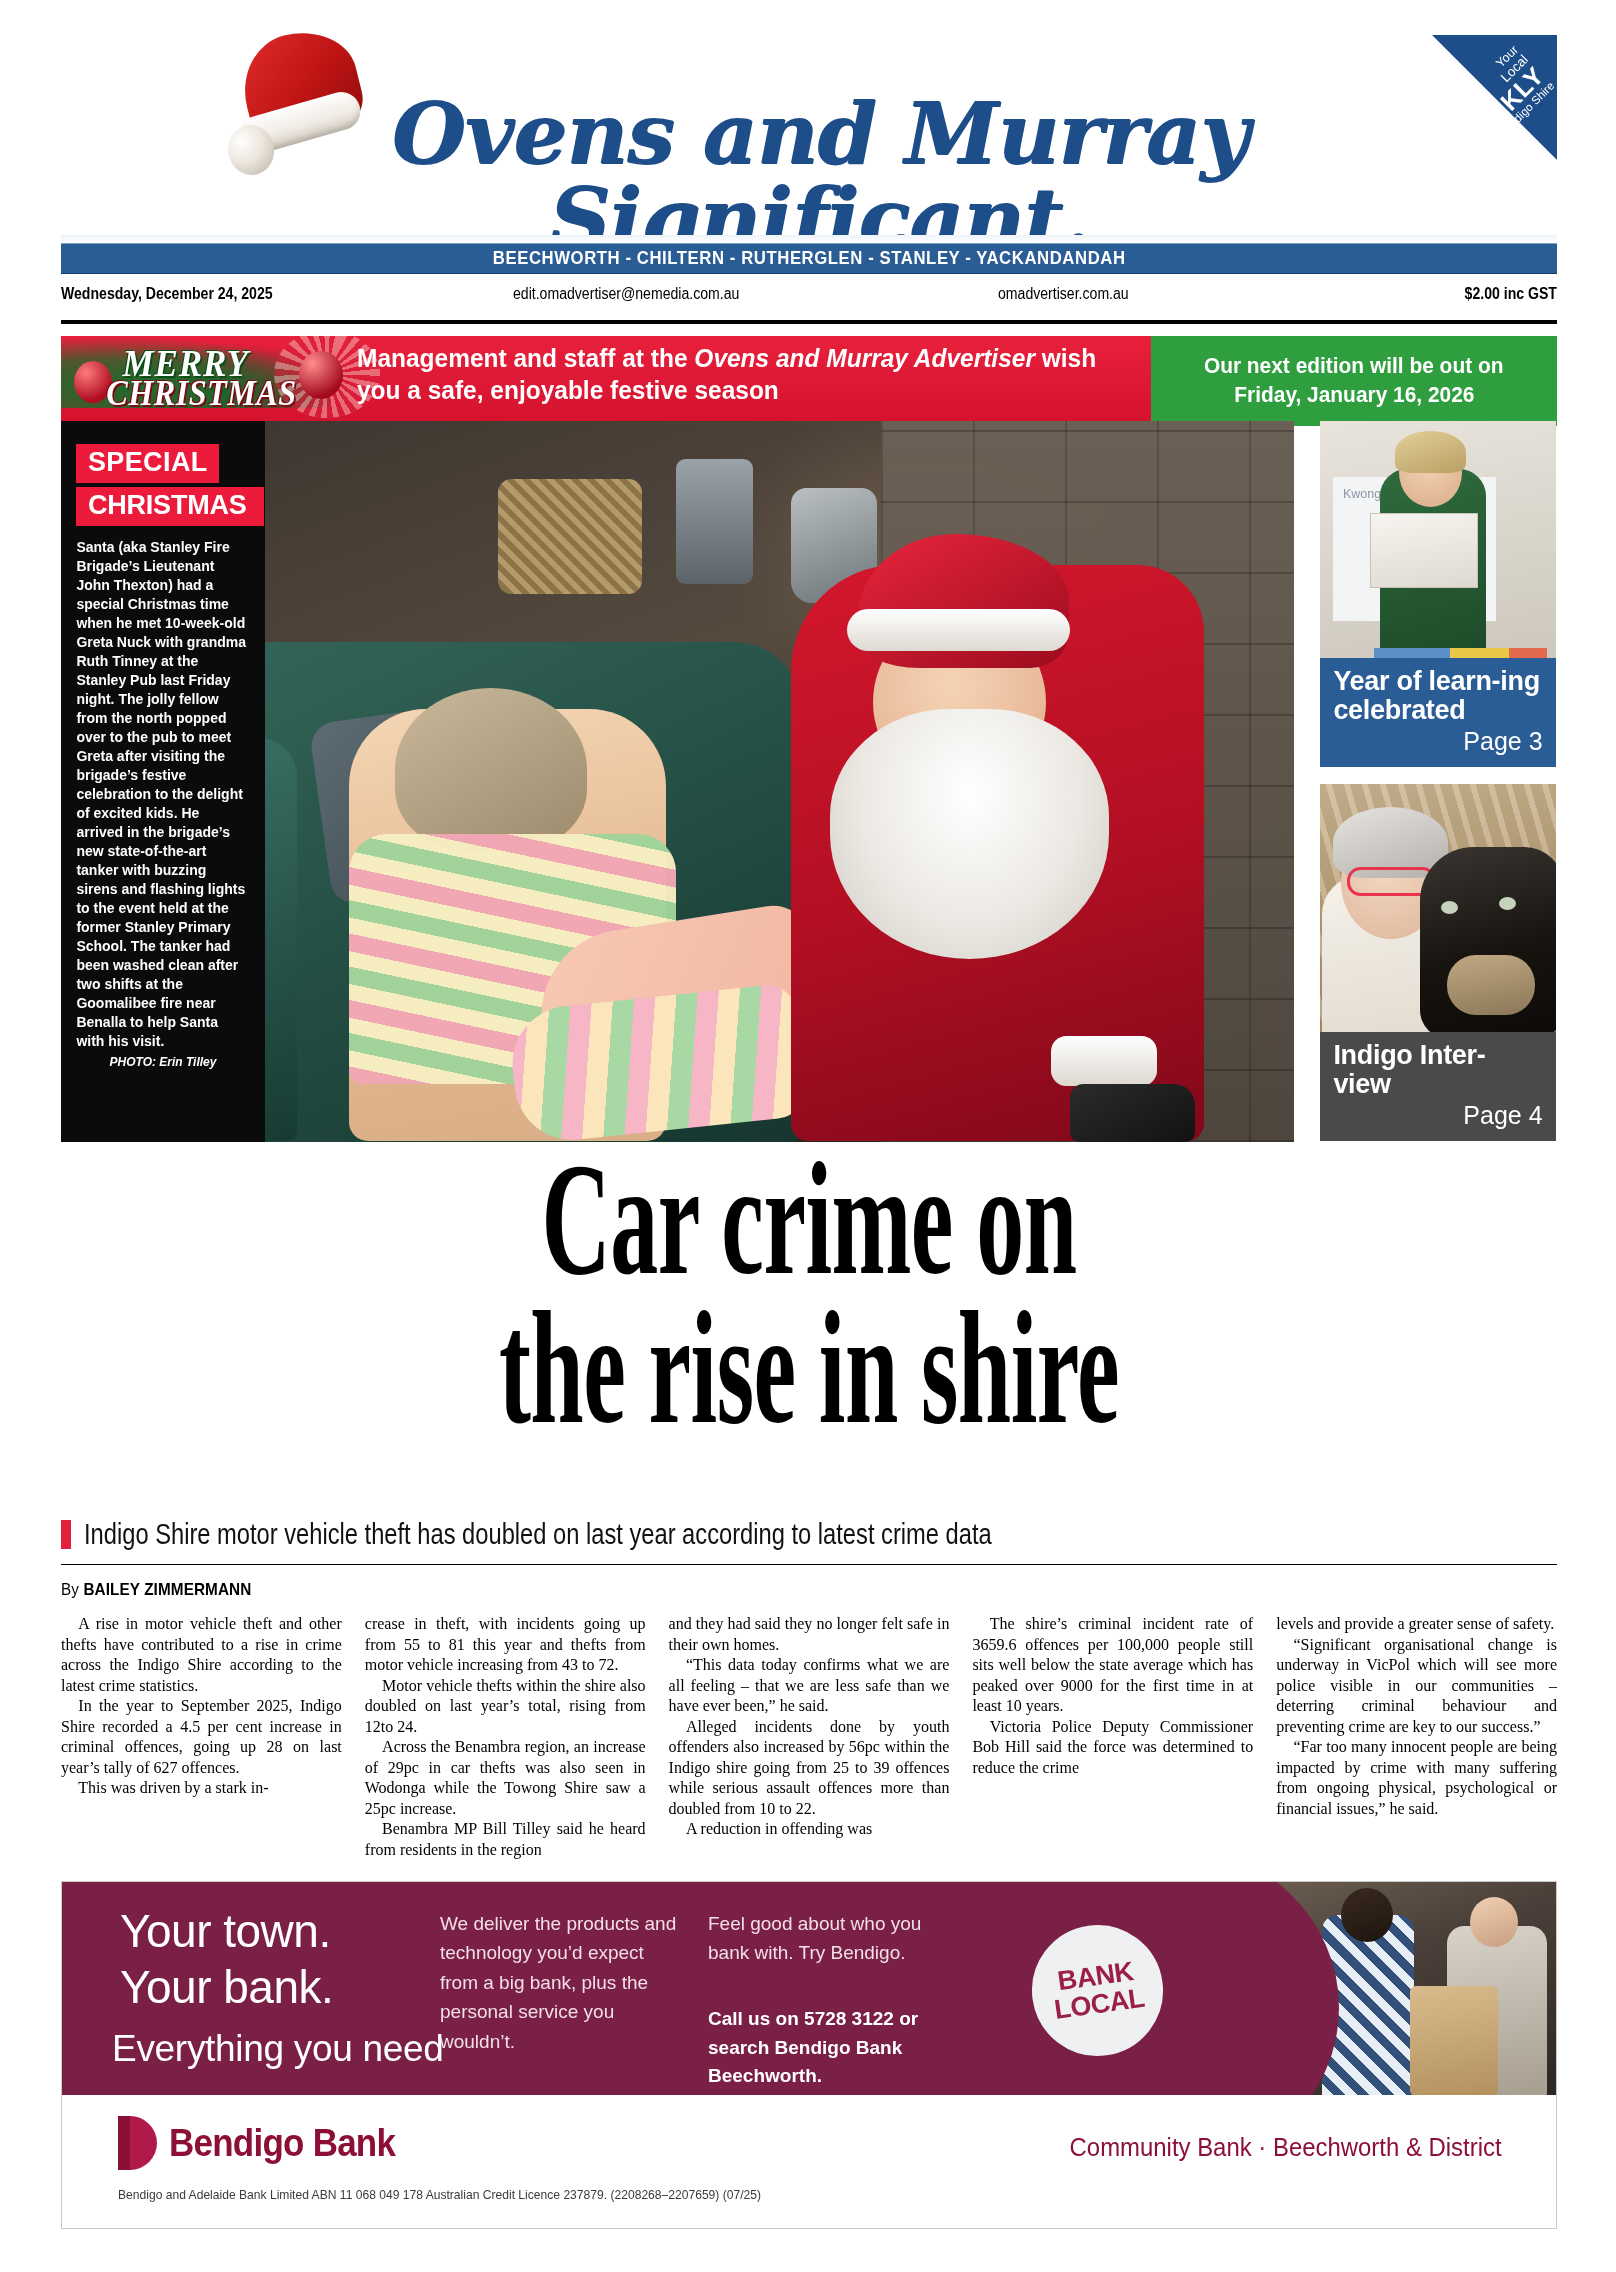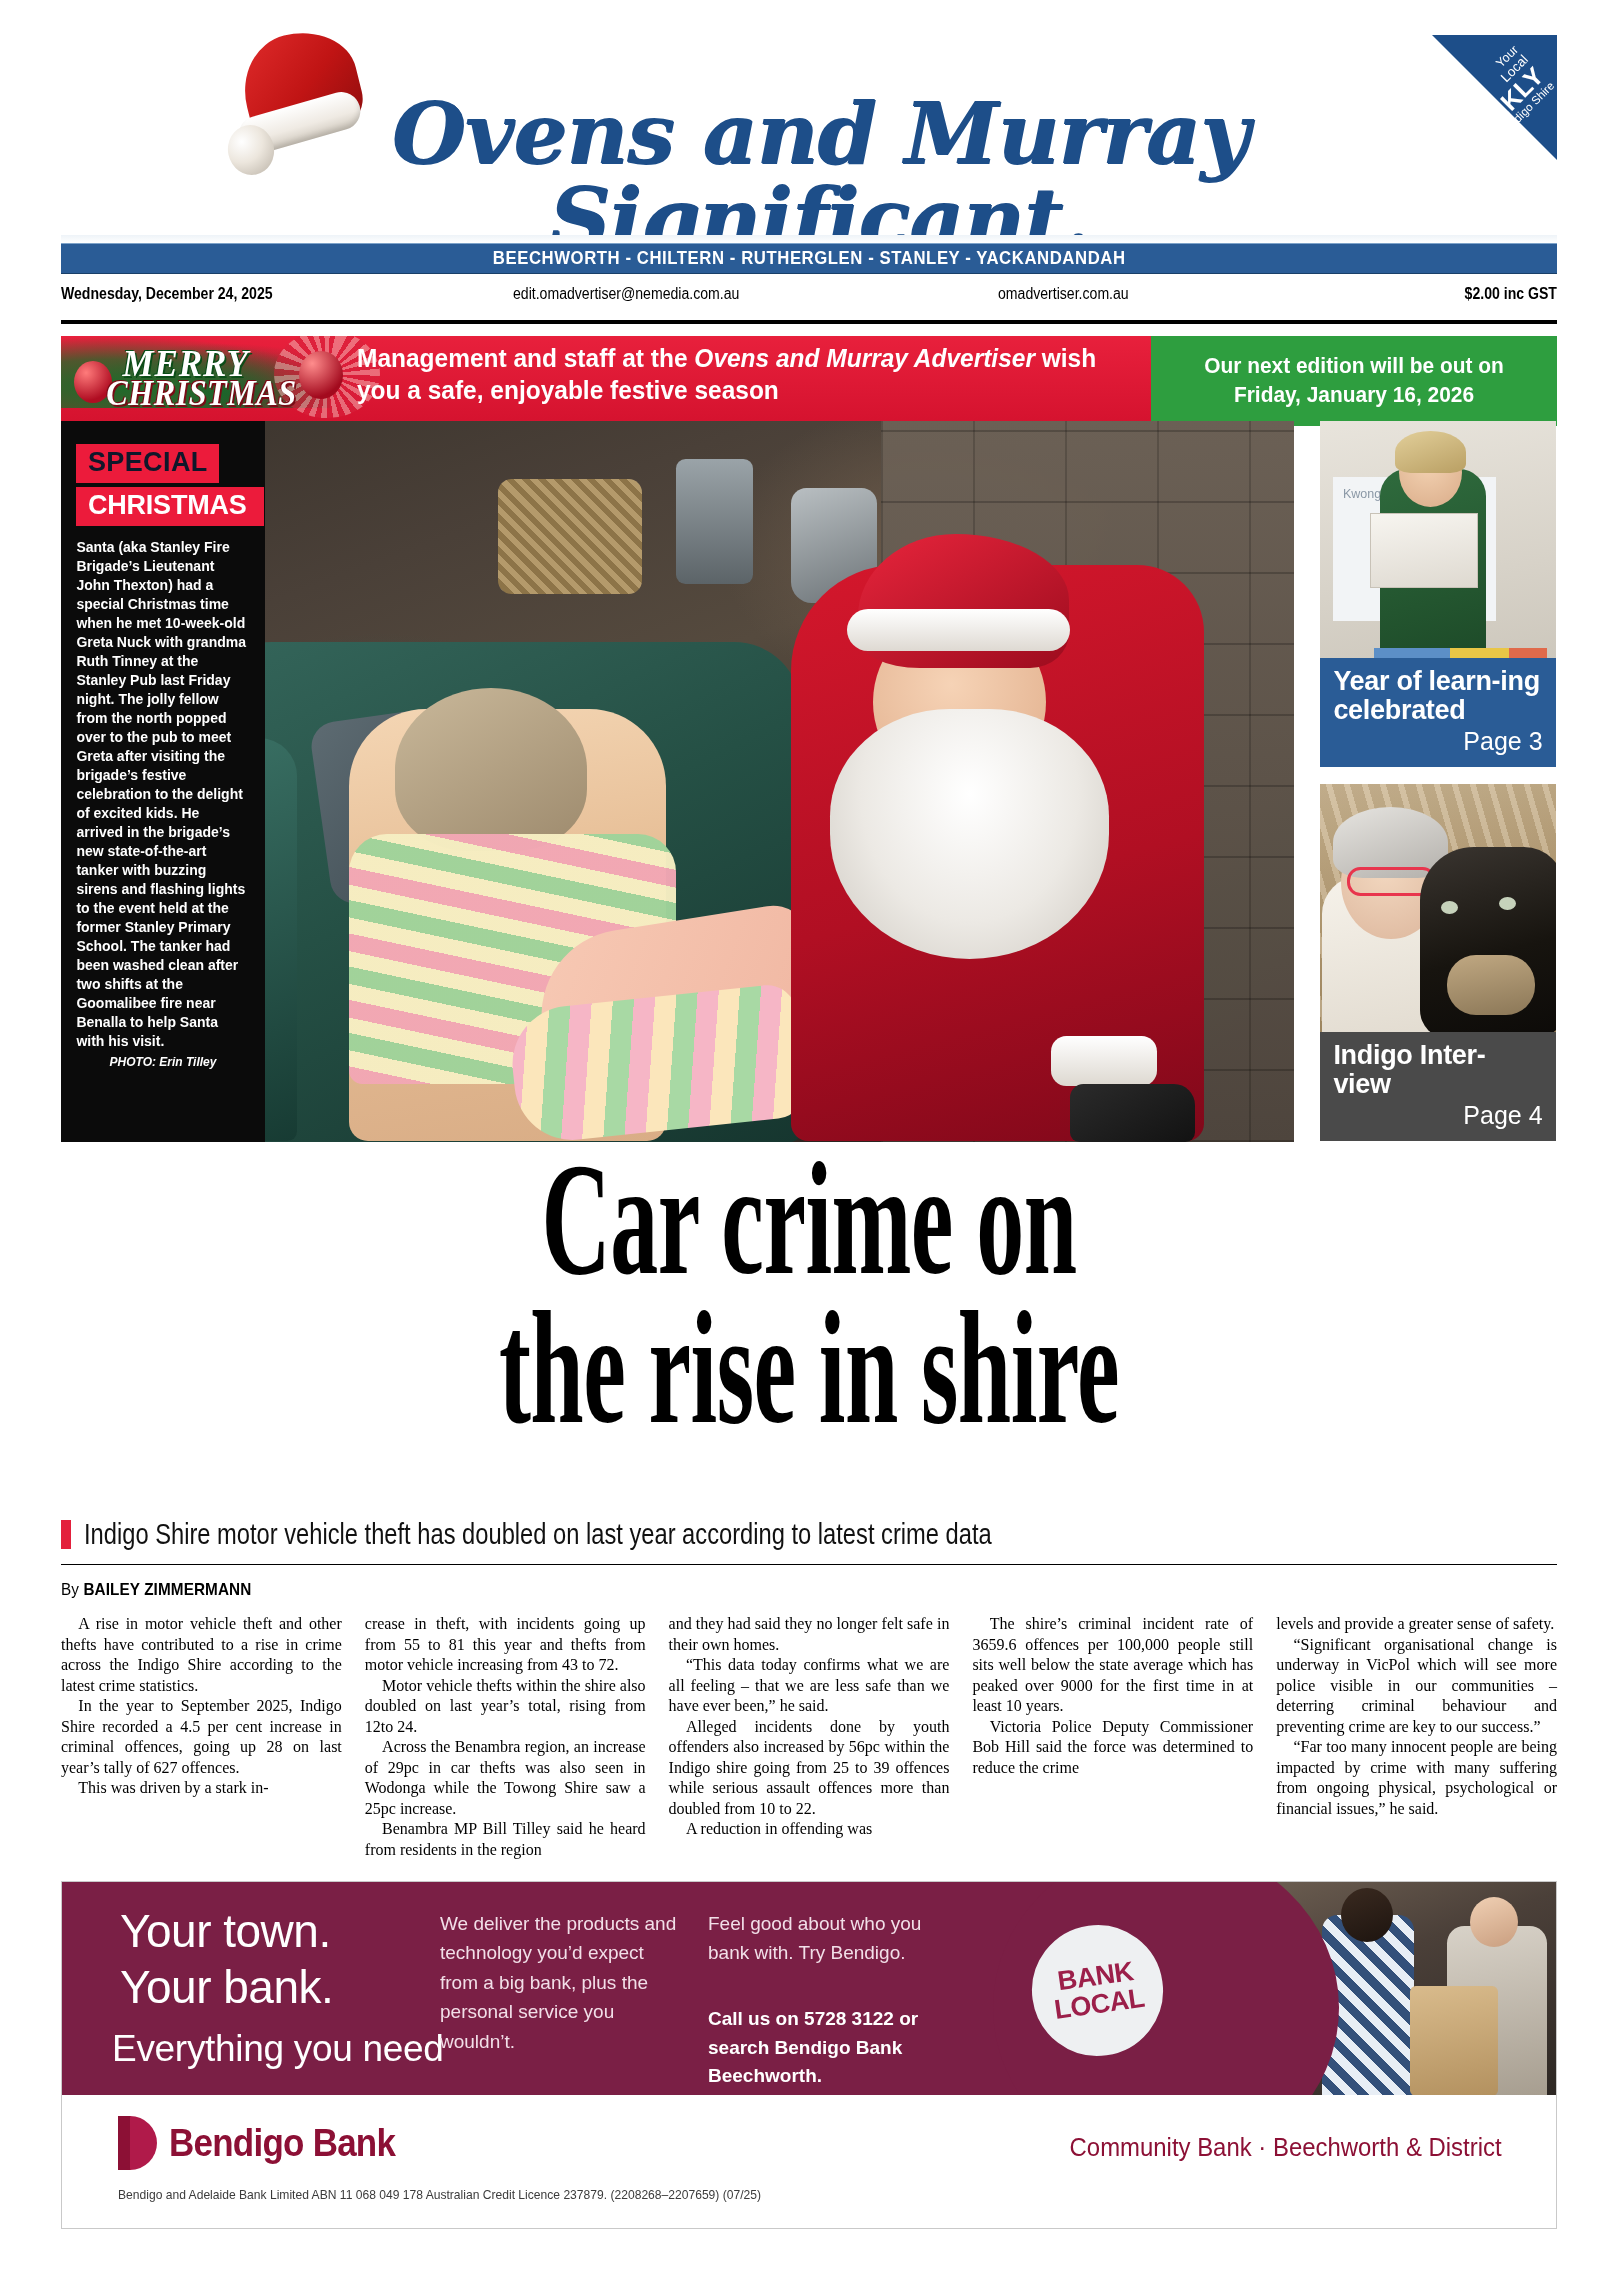--- a/index.html
+++ b/index.html
@@ -70,21 +70,21 @@
     font-weight:bold;font-style:italic;font-size:38px;color:#fff;letter-spacing:1px;
     text-shadow:1.9px 1.9px 0 #0b4d18,-1px -1px 0 #0b4d18;transform:scaleX(.92);}
   .xmas{position:absolute;left:37px;top:38px;font-family:"Liberation Serif",serif;
     font-weight:bold;font-style:italic;font-size:35px;color:#fff;letter-spacing:0.5px;
     text-shadow:1.9px 1.9px 0 #7a0b16,-1px -1px 0 #7a0b16;transform:scaleX(.92);}
   .promo-msg{position:absolute;left:296px;top:5.8px;width:780px;color:#fff;
     font-size:25.5px;font-weight:bold;line-height:1.28;text-align:left;
     font-family:"Liberation Sans Narrow","Liberation Sans",sans-serif;transform:scaleX(.96);transform-origin:left top;}
   .promo-msg i{font-style:italic;}
   .promo-green{position:relative;flex:1;background:#2e9e3f;display:flex;flex-direction:column;
-    justify-content:center;}
+    align-items:center;justify-content:center;}
   .promo-green div{color:#fff;font-size:22px;font-weight:bold;line-height:1.3;text-align:center;
     font-family:"Liberation Sans Narrow","Liberation Sans",sans-serif;transform:scaleX(.95);}
 
   
   .hero{position:absolute;left:61px;top:421px;width:1233px;height:721px;background:#d9d4cc;overflow:hidden;}
   .hero-photo{position:absolute;left:0;top:0;width:1233px;height:721px;
     background:
       radial-gradient(ellipse 288px 211px at 70% 18%, #6b5a4a 0%, rgba(60,48,38,0) 70%),
       radial-gradient(ellipse 403px 327px at 26% 62%, #2f5a50 0%, rgba(30,62,54,0) 72%),
       linear-gradient(160deg,#3a332c 0%,#4a4038 22%,#554a3e 40%,#3d352d 62%,#221d19 100%);}
@@ -130,21 +130,21 @@
     background:linear-gradient(150deg,#2b2b2b,#121212);border-radius:13.4px 21px 9.6px 9.6px;}
   .basket{position:absolute;left:437px;top:58px;width:144px;height:115px;
     background:repeating-linear-gradient(45deg,#b49a6b 0 5.8px,#8d7448 5.8px 11.5px);border-radius:13.4px;}
   .lantern{position:absolute;left:615px;top:38px;width:77px;height:125px;
     background:linear-gradient(180deg,#9aa3a8,#5c6468);border-radius:9.6px;}
   .jug{position:absolute;left:730px;top:67px;width:86px;height:115px;
     background:linear-gradient(160deg,#b9bfc2,#6d7478);border-radius:15.4px 15.4px 21px 21px;}
 
   .caption-box{position:absolute;left:0;top:0;width:204px;height:721px;background:#0b0b0b;}
   .cap-tag{margin:23px 0 0 15.4px;display:inline-block;background:#ec1b3b;padding:2.9px 11.5px 4.8px 11.5px;}
-  .cap-tag span{color:#0f172a;font-size:27px;font-weight:bold;letter-spacing:0.4px;
+  .cap-tag span{color:#ffffff;font-size:27px;font-weight:bold;letter-spacing:0.4px;
     font-family:"Liberation Sans",sans-serif;}
   .cap-tag2{margin:4.8px 0 0 15.4px;display:inline-block;background:#ec1b3b;padding:2.9px 9.6px 4.8px 11.5px;width:188px;box-sizing:border-box;}
   .cap-tag2 span{color:#fff;font-size:27px;font-weight:bold;letter-spacing:-0.2px;}
   .cap-text{margin:11.5px 15.4px 0 15.4px;color:#fff;font-size:14px;line-height:1.36;
     font-weight:bold;font-family:"Liberation Sans",sans-serif;}
   .cap-credit{margin:3.8px 15.4px 0 15.4px;color:#fff;font-size:12px;font-style:italic;
     font-weight:bold;text-align:center;}
 
   
   .teaser{position:absolute;left:1320px;width:236px;}

